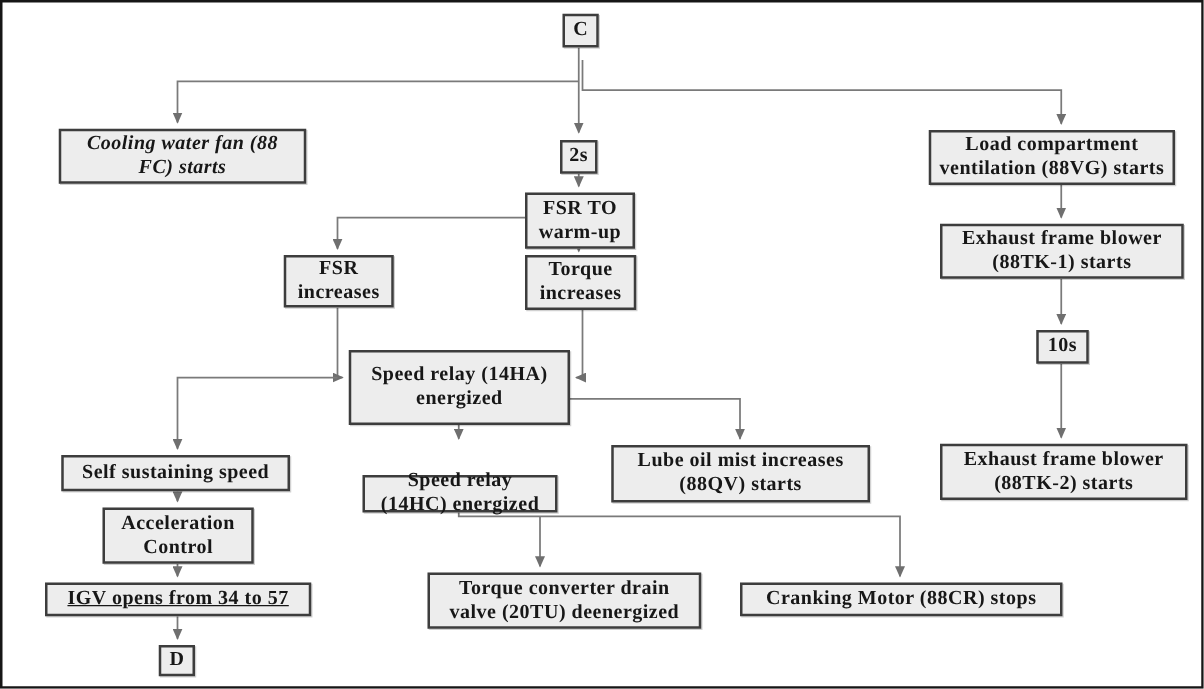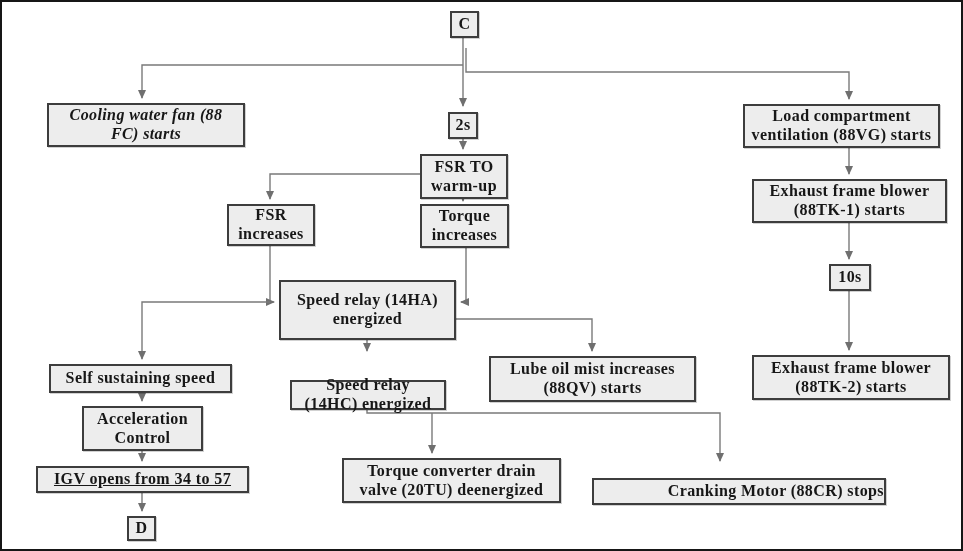--- a/index.html
+++ b/index.html
@@ -74,16 +74,16 @@
   <div class="node" style="left:47px;top:362px;width:183px;height:29px;"><span class="lbl">Self sustaining speed</span></div>
   <div class="node" style="left:288px;top:354px;width:156px;height:30px;margin-top:24px;"><span class="lbl">Speed relay
 (14HC) energized</span></div>
   <div class="node" style="left:487px;top:354px;width:207px;height:46px;"><span class="lbl">Lube oil mist increases
 (88QV) starts</span></div>
   <div class="node" style="left:80px;top:404px;width:121px;height:45px;"><span class="lbl">Acceleration
 Control</span></div>
   <div class="node" style="left:34px;top:464px;width:213px;height:27px;text-decoration:underline;"><span class="lbl">IGV opens from 34 to 57</span></div>
   <div class="node" style="left:320px;top:456px;width:219px;height:45px;margin-left:20px;"><span class="lbl">Torque converter drain
 valve (20TU) deenergized</span></div>
-  <div class="node" style="left:590px;top:476px;width:294px;height:27px;text-align:right;"><span class="lbl">Cranking Motor (88CR) stops</span></div>
+  <div class="node" style="left:590px;top:464px;width:258px;height:27px;"><span class="lbl">Cranking Motor (88CR) stops</span></div>
   <div class="node" style="left:125px;top:514px;width:29px;height:25px;"><span class="lbl">D</span></div>
 
 </div>
 
 </body></html>

